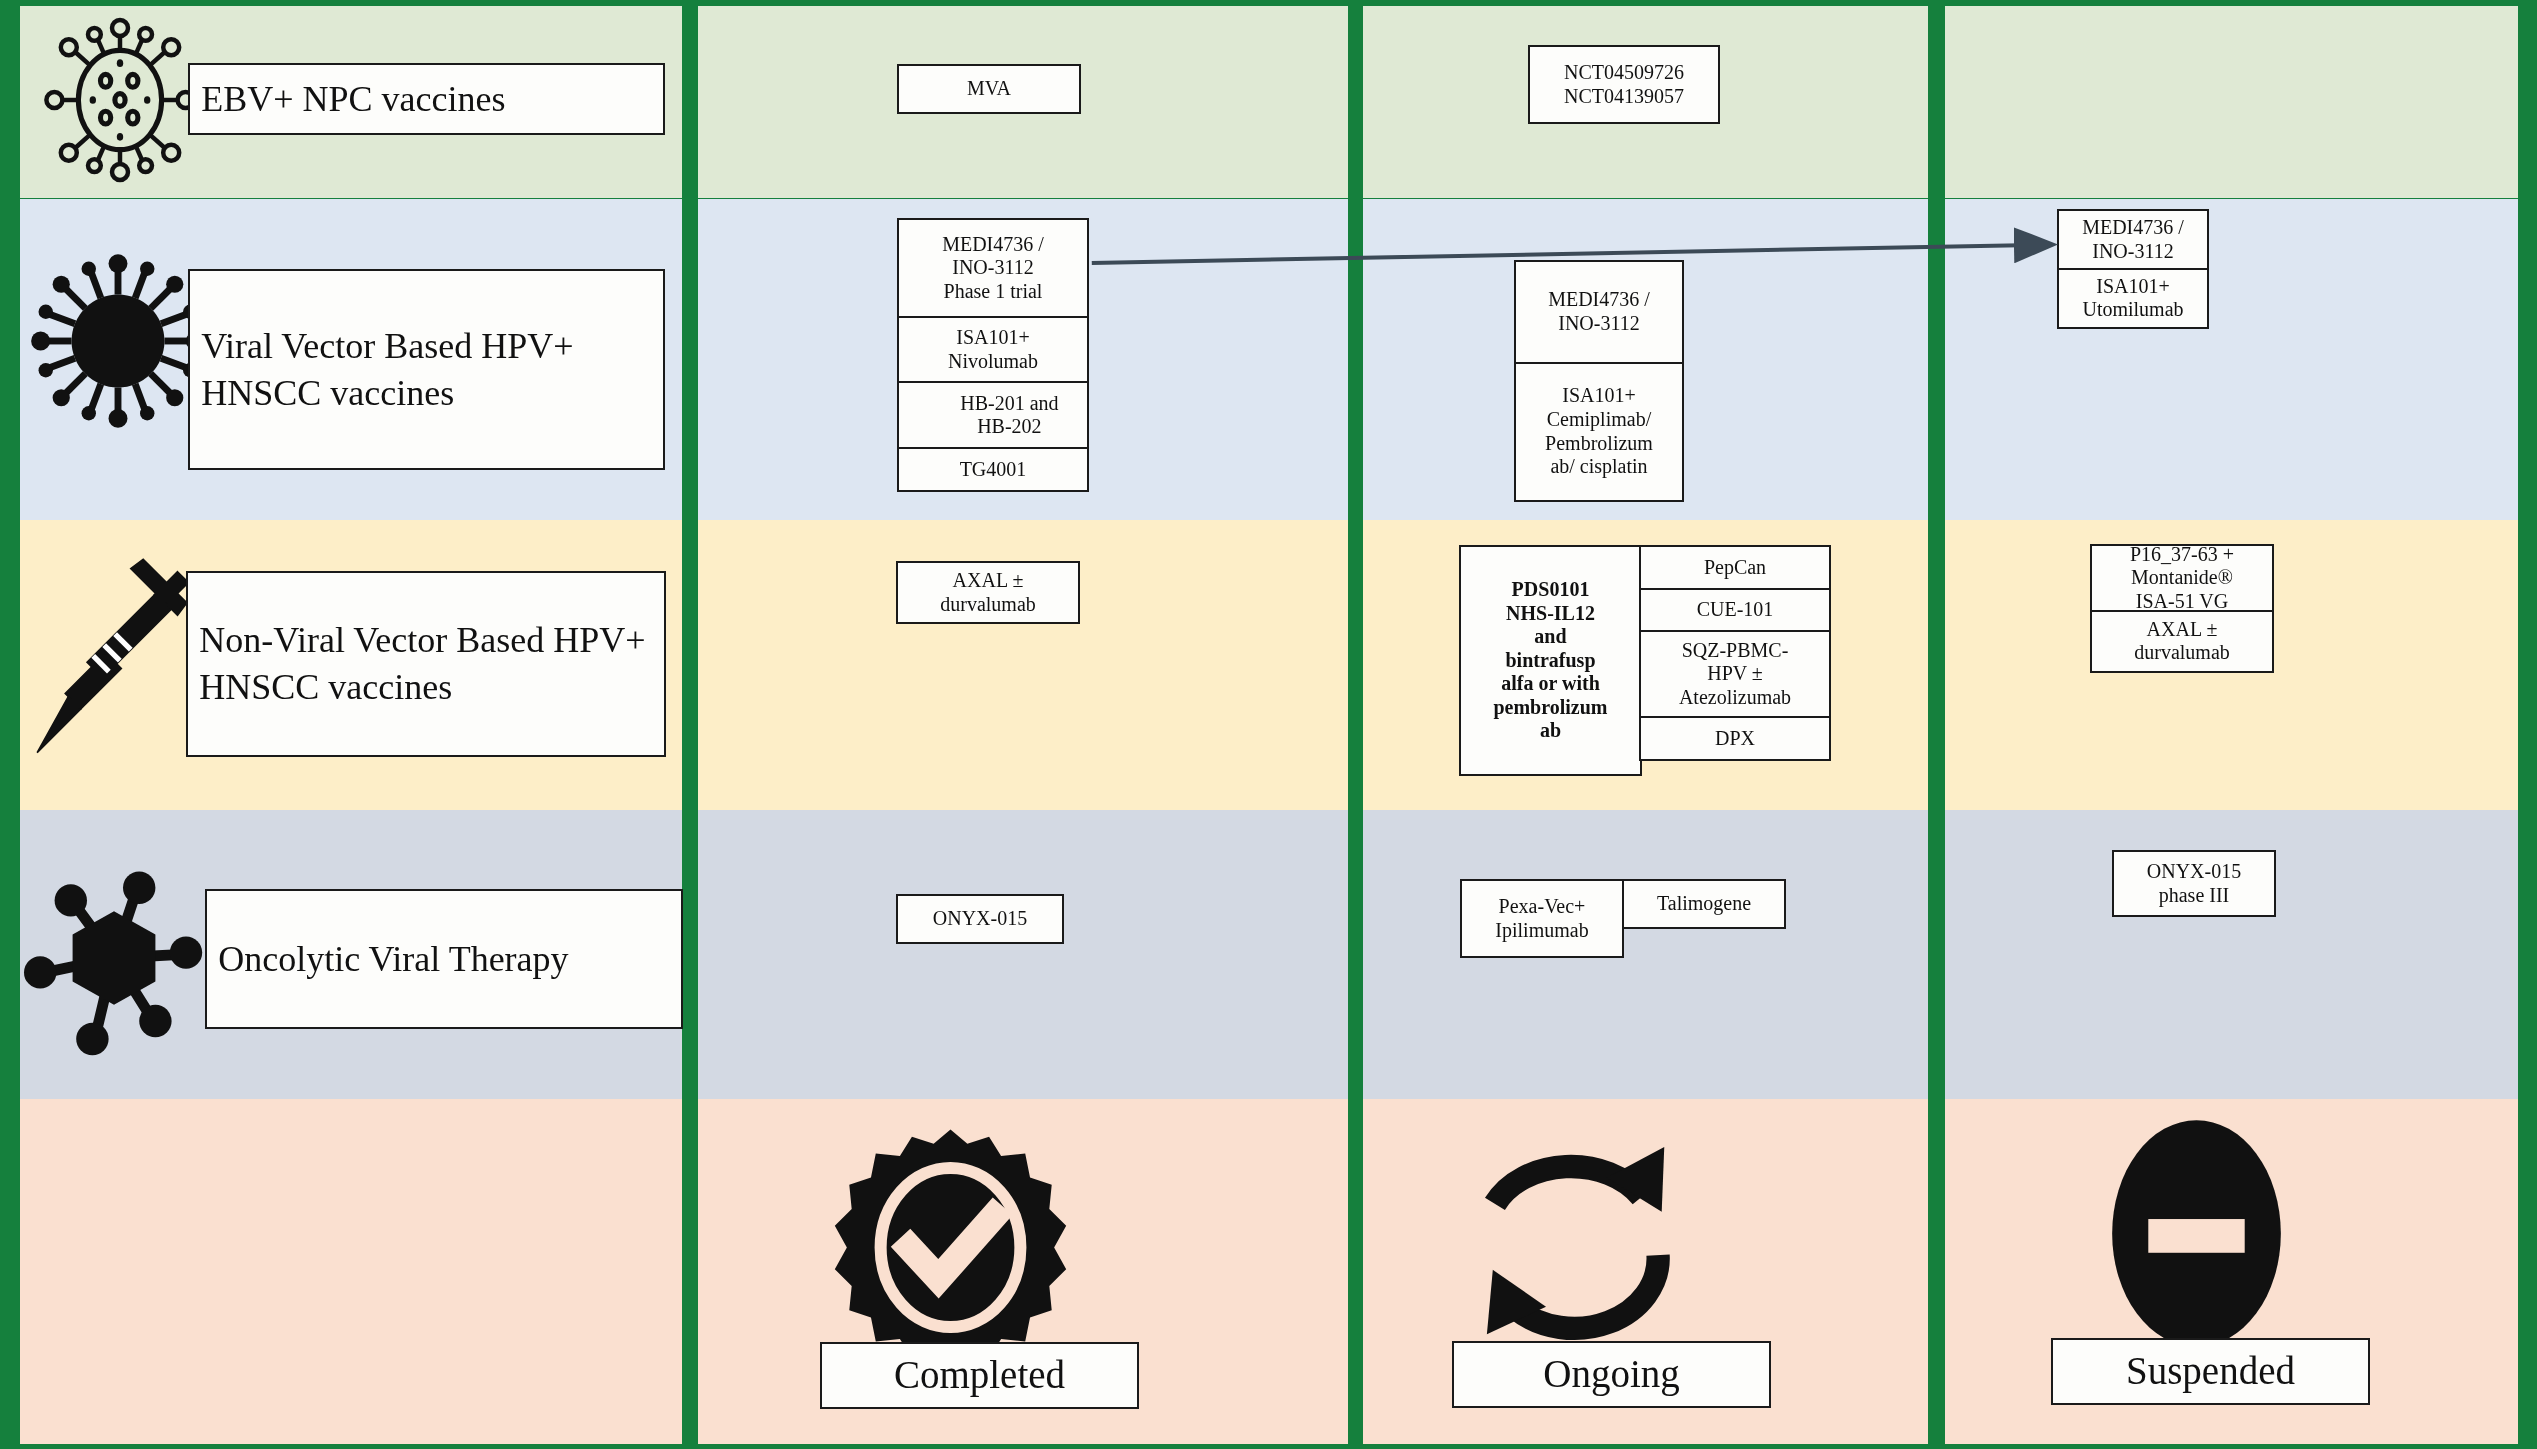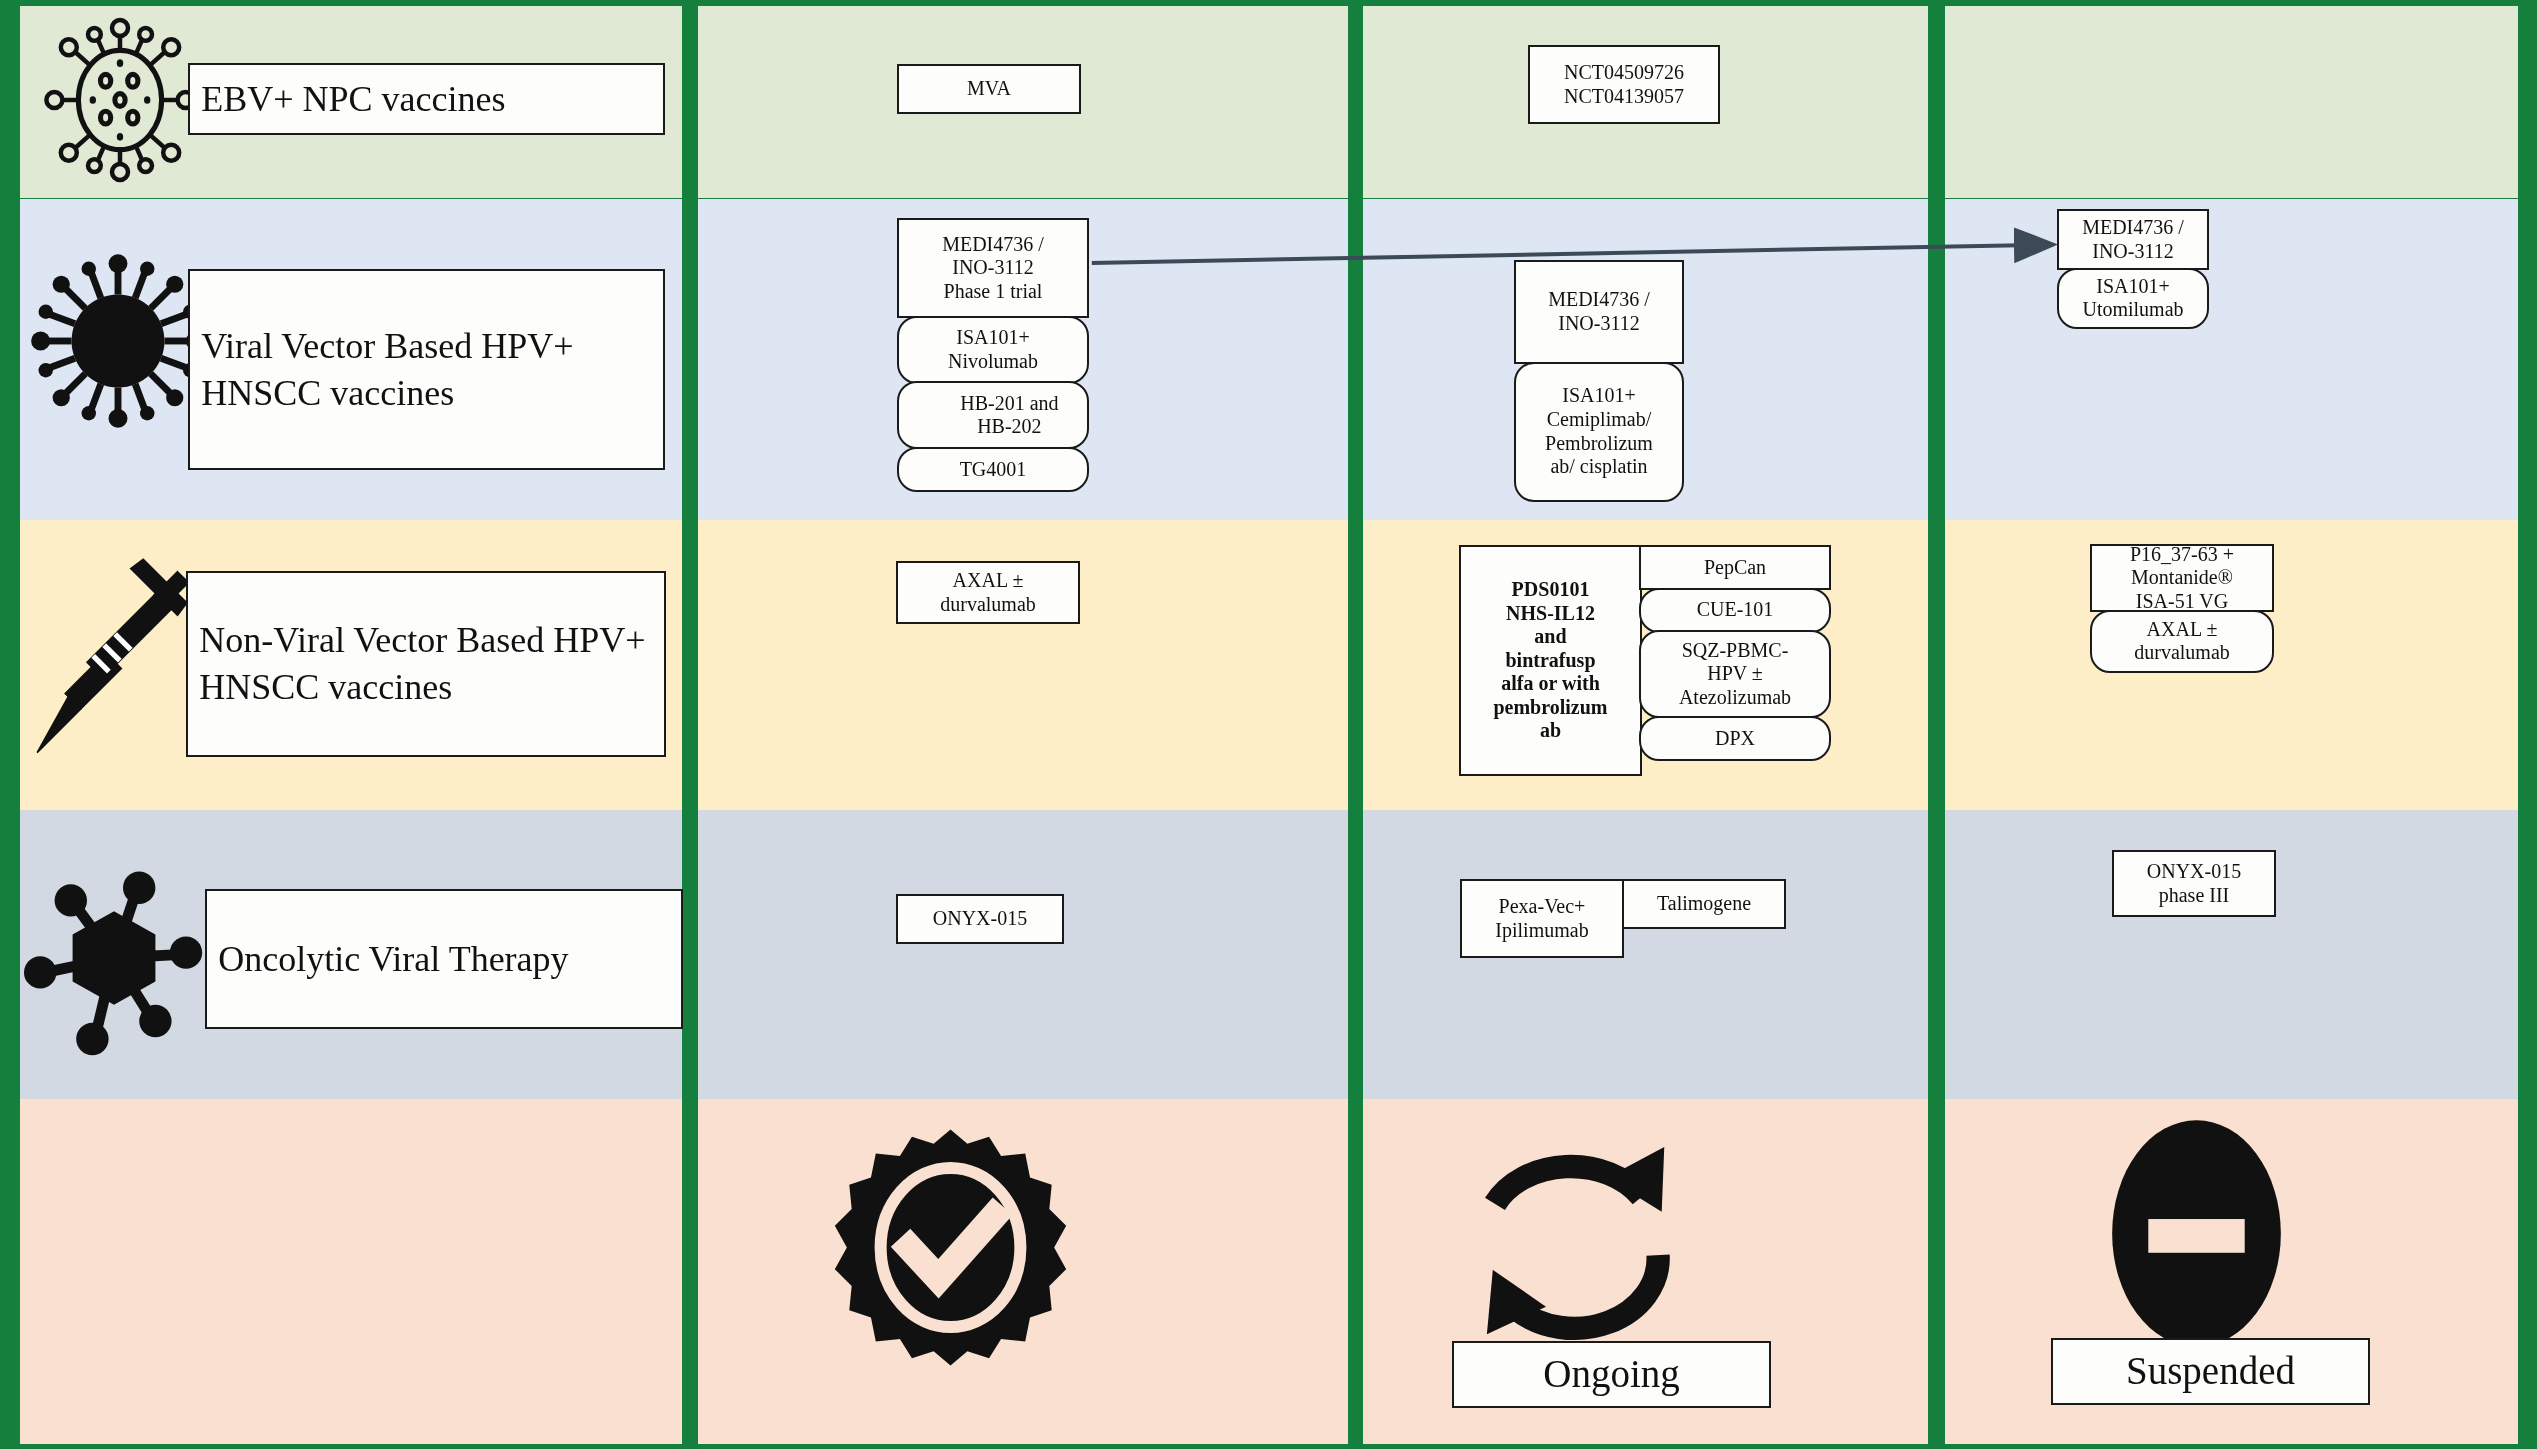--- a/index.html
+++ b/index.html
@@ -17,21 +17,21 @@
     border:2.4px solid #1a1a1a;
     box-sizing:border-box;
     display:flex;align-items:center;justify-content:center;
     text-align:center;
     color:#111;
     line-height:1.18;
     padding:1.6px 3.2px;
   }
   .stack{position:absolute;display:flex;flex-direction:column;}
   .stack .box{position:relative;width:100%;}
-  .stack .box + .box{border-top-width:2.4px;margin-top:-2.4px;border-radius:20px;}
+  .stack .box + .box{border-top-width:2.4px;margin-top:-2.4px;}
 
   
   .rowlabel{
     font-size:36px;
     justify-content:flex-start;
     text-align:left;
     padding-left:11.2px;
     line-height:1.30;
   }
   .rowlabel.one-line{align-items:center;}
@@ -287,20 +287,21 @@
 
   <div class="icon" style="left:826px;top:1127px;width:249px;height:241px;">
     <svg viewBox="0 0 100 100" width="249" height="241">
       <g fill="#111">
         <path d="M50 1 L57 7 L66 4 L71 12 L81 11 L83 21 L92 24 L91 34 L98 41 L93 50 L98 59 L91 66 L92 76 L83 79 L81 89 L71 88 L66 96 L57 93 L50 99 L43 93 L34 96 L29 88 L19 89 L17 79 L8 76 L9 66 L2 59 L7 50 L2 41 L9 34 L8 24 L17 21 L19 11 L29 12 L34 4 L43 7 Z"></path>
       </g>
       <ellipse cx="50" cy="50" rx="29" ry="33" fill="none" stroke="#fae0d0" stroke-width="5"></ellipse>
       <path d="M33 50 L45 63 L68 37" fill="none" stroke="#fae0d0" stroke-width="11" stroke-linecap="square" stroke-linejoin="miter"></path>
     </svg>
   </div>
+  <div class="box legend-label" style="left:820px;top:1342px;width:319px;height:67px;">Completed</div>
 
   <div class="icon" style="left:1456px;top:1127px;width:241px;height:233px;">
     <svg viewBox="0 0 100 100" width="241" height="233">
       <g fill="none" stroke="#111" stroke-width="10" stroke-linecap="butt">
         <path d="M15 33 A 36 28 0 0 1 78 30"></path>
         <path d="M85 55 A 36 30 0 0 1 24 78"></path>
       </g>
       <polygon points="80,10 94,34 66,34" fill="#111" transform="rotate(152 80 24)"></polygon>
       <polygon points="20,60 34,84 6,84" fill="#111" transform="rotate(-25 20 74)"></polygon>
     </svg>

